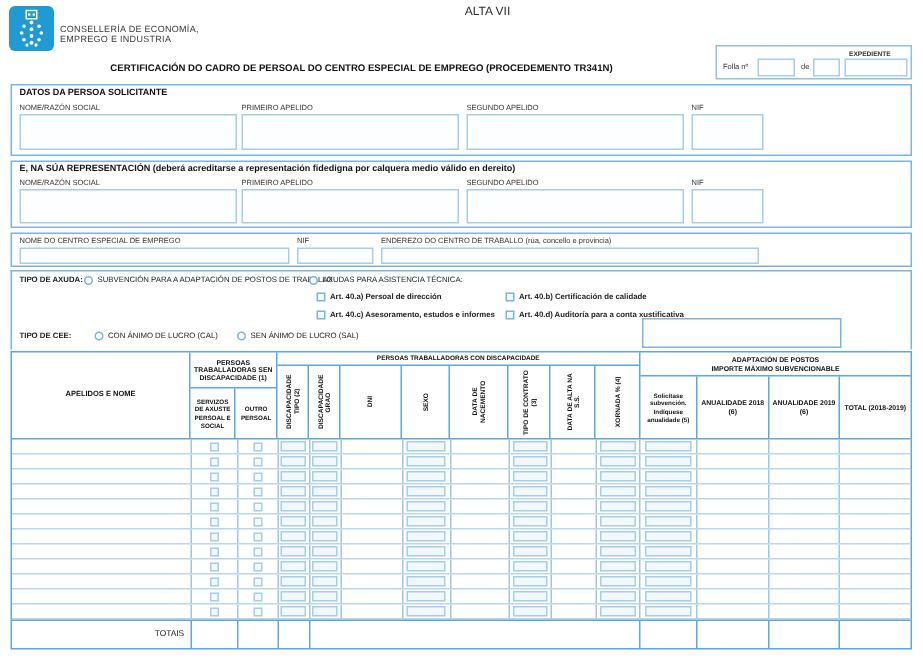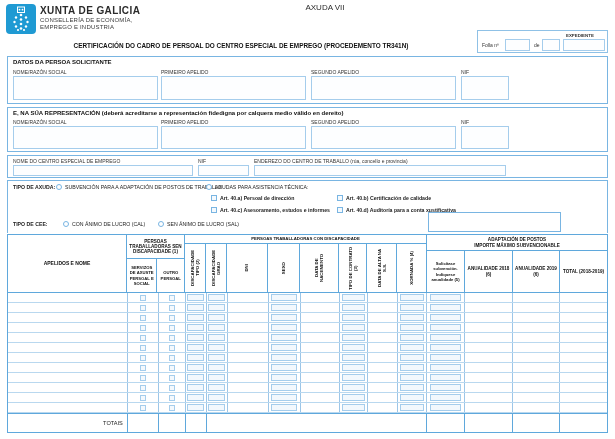--- a/index.html
+++ b/index.html
@@ -70,24 +70,23 @@
       <circle cx="10" cy="13.5" r="1.2" fill="#fff"></circle>
         <circle cx="20" cy="13.5" r="1.2" fill="#fff"></circle>
       <circle cx="8.5" cy="18" r="1.2" fill="#fff"></circle>
         <circle cx="21.5" cy="18" r="1.2" fill="#fff"></circle>
       <circle cx="10" cy="22.5" r="1.2" fill="#fff"></circle>
         <circle cx="20" cy="22.5" r="1.2" fill="#fff"></circle>
       <circle cx="12" cy="26" r="1.1" fill="#fff"></circle>
         <circle cx="18" cy="26" r="1.1" fill="#fff"></circle>
     </svg>
   </div>
-  <div class="abs org" style="left:40px; top:5px;">XUNTA DE GALICIA</div>
   <div class="abs dept" style="left:40px; top:17px;">CONSELLERÍA DE ECONOMÍA,</div>
   <div class="abs dept" style="left:40px; top:24px;">EMPREGO E INDUSTRIA</div>
-  <div class="abs annex" style="left:282px; top:3px; width:86px;">AXUDA VII</div>
+  <div class="abs annex" style="left:282px; top:3px; width:86px;">ALTA VII</div>
 
   <div class="abs doc-title" style="left:7px; top:42px; width:468px;">CERTIFICACIÓN DO CADRO DE PERSOAL DO CENTRO ESPECIAL DE EMPREGO (PROCEDEMENTO TR341N)</div>
 
   <div class="folla-box" style="left:477px; top:30px; width:131px; height:23px;">
     <span class="abs tiny" style="left:4px; top:11px;">Folla nº</span>
     <span class="inp" style="left:27px; top:8px; width:25px; height:12px;"></span>
     <span class="abs tiny" style="left:56px; top:11px;">de</span>
     <span class="inp" style="left:64px; top:8px; width:18px; height:12px;"></span>
     <span class="abs tiny-b" style="left:88px; top:2px;">EXPEDIENTE</span>
     <span class="inp" style="left:85px; top:8px; width:42px; height:12px;"></span>

